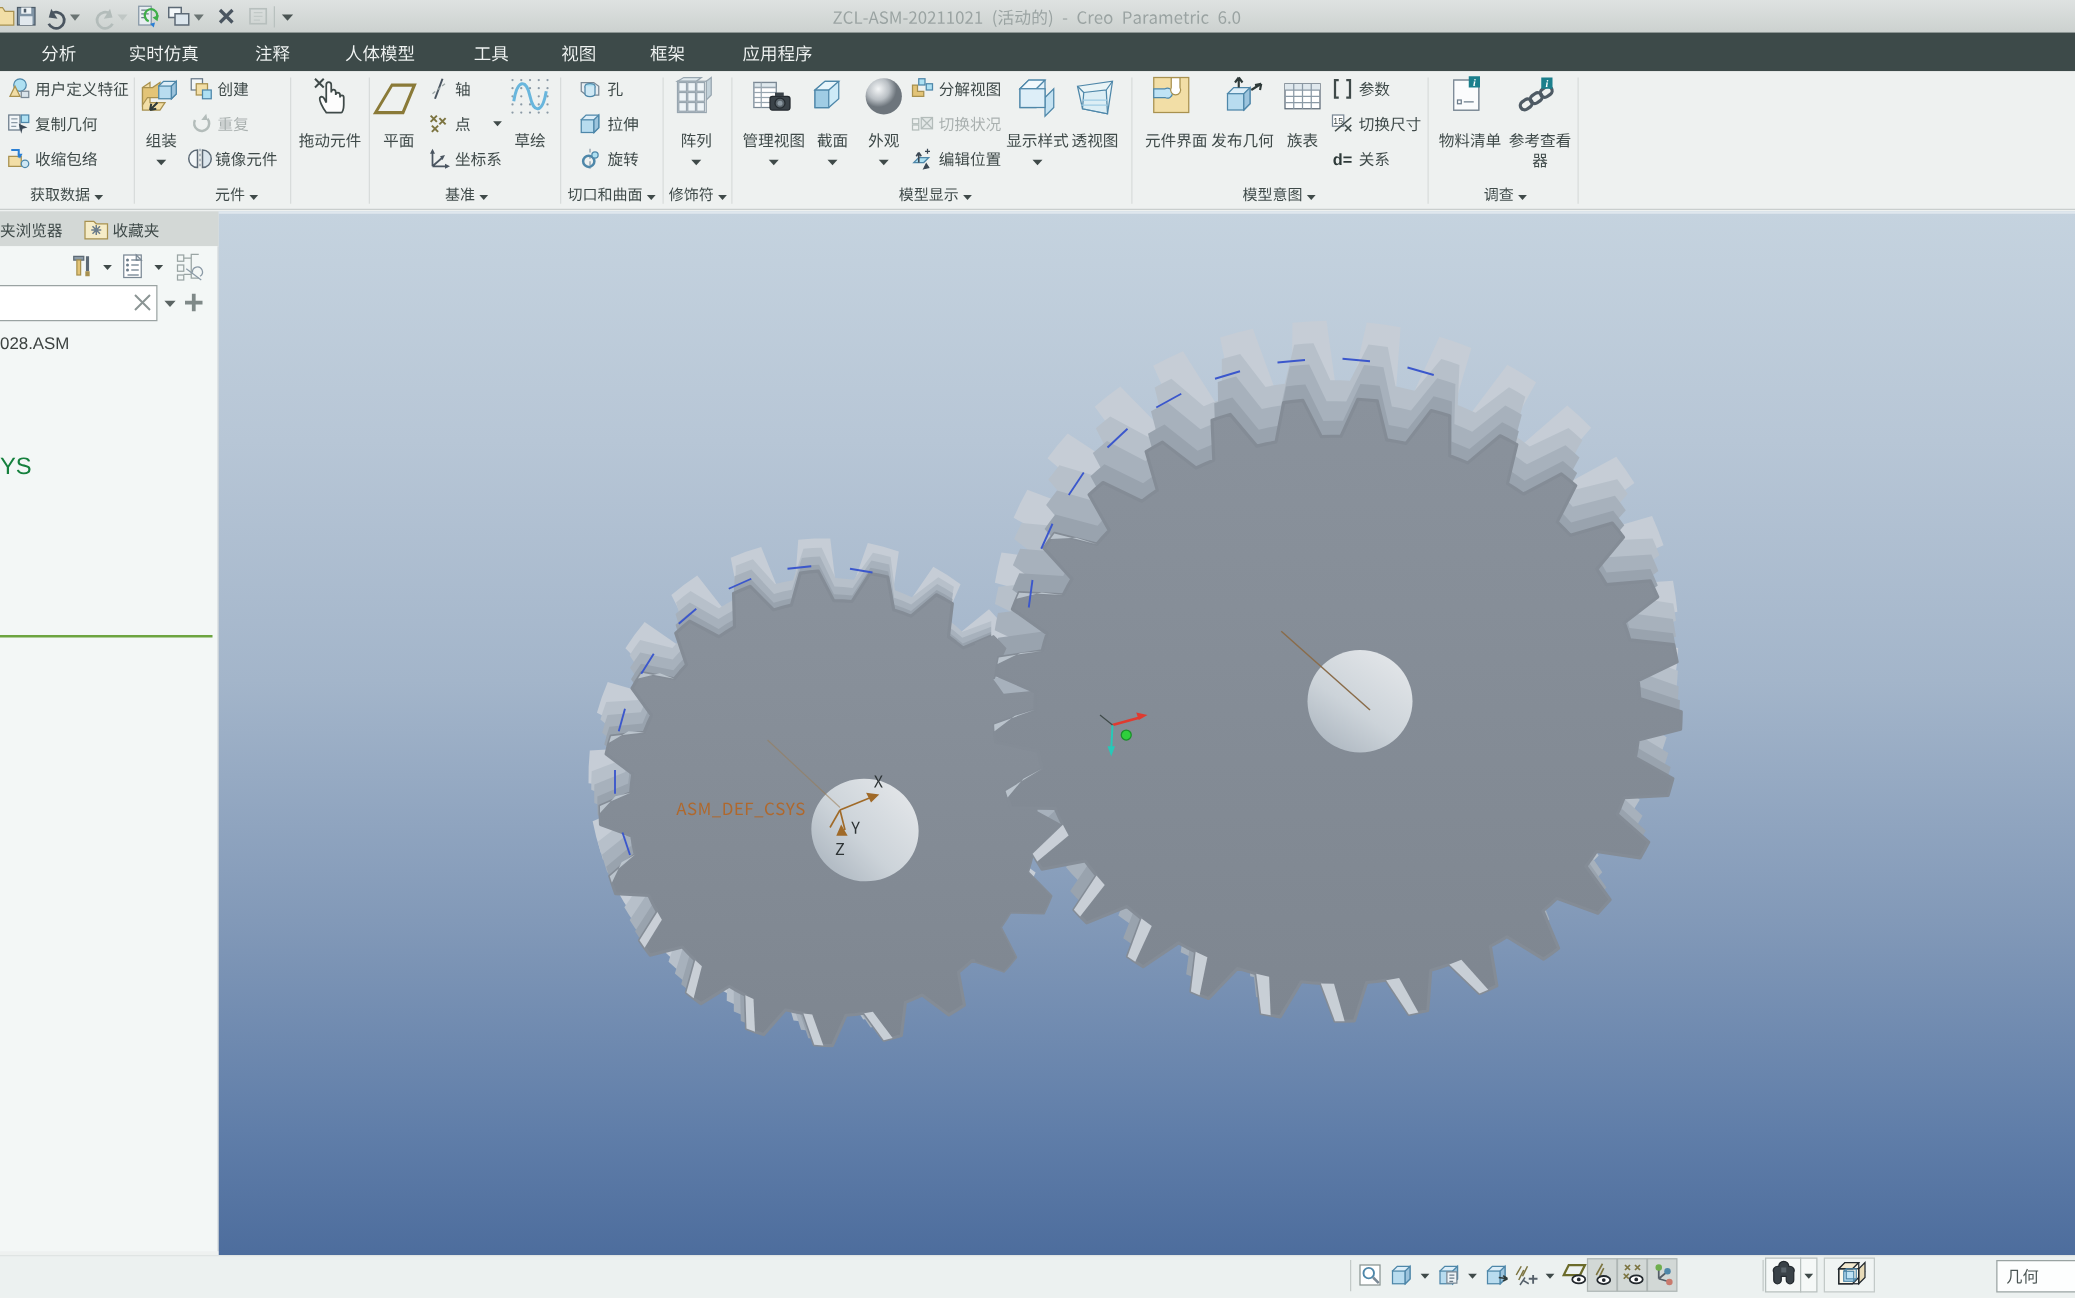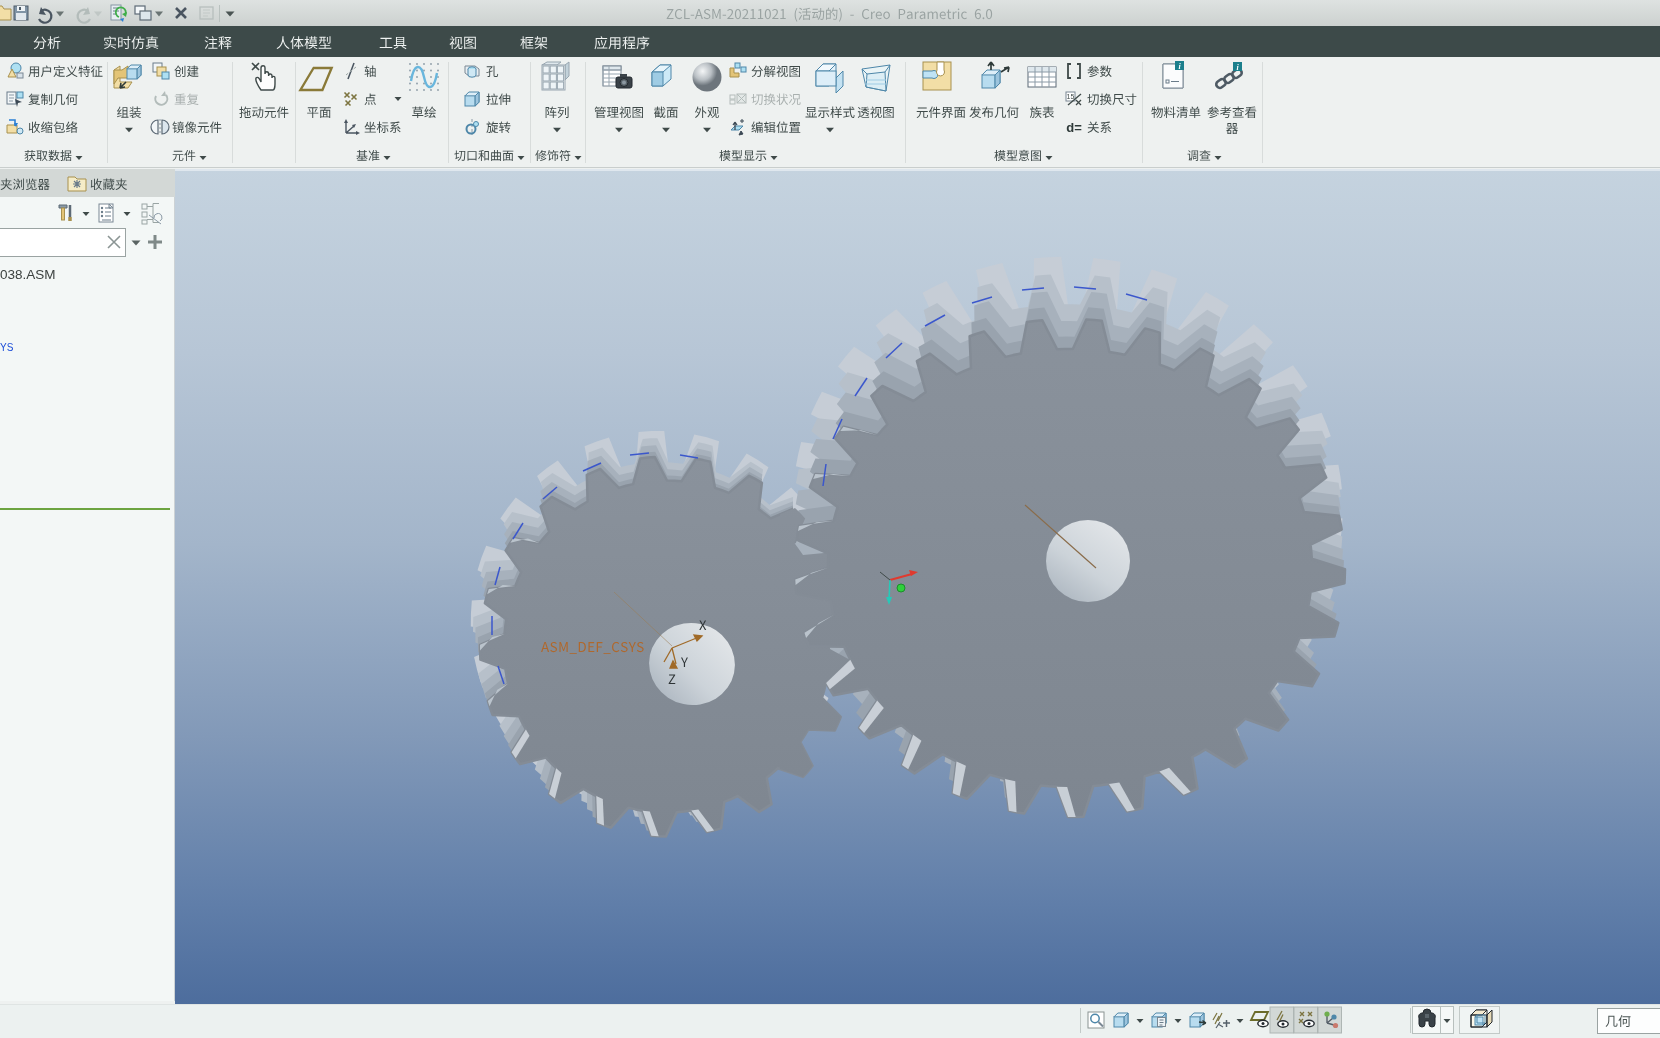--- a/index.html
+++ b/index.html
@@ -3,22 +3,22 @@
 <div class="abs" style="left:0;top:0;width:1660px;height:26px;background:linear-gradient(#dee2e1,#ccd1cf)"></div>
 <div class="abs" style="left:0;top:26px;width:1660px;height:31px;background:#3d4a49"></div>
 <div class="abs" style="left:0;top:57px;width:1660px;height:111px;background:#eef1f0;border-bottom:1px solid #c9cecd"></div>
 <div class="abs" style="left:0;top:169px;width:175px;height:28px;background:#d3d8d6"></div>
 <div class="abs" style="left:0;top:197px;width:175px;height:804px;background:#f3f7f6;border-right:1px solid #ccd2d5"></div>
 <div class="abs" style="left:175px;top:169px;width:1485px;height:835px;background:linear-gradient(180deg,#c5d3df 0%,#b7c6d6 22%,#a3b5ca 45%,#8299b8 68%,#607ea9 88%,#4d6d9d 100%)"></div>
 <div class="abs" style="left:175px;top:169px;width:1485px;height:2px;background:#dfe7ee"></div>
 <div class="abs" style="left:0;top:1004px;width:1660px;height:34px;background:#ecf1f0;border-top:1px solid #dfe4e3"></div>
 <div class="abs" style="left:-6px;top:228px;width:132px;height:29px;background:#fff;border:1px solid #9aa3a2"></div>
 <div class="abs" style="left:0;top:508px;width:170px;height:2px;background:#6ca440"></div>
-<div class="abs" style="left:0;top:267px;font-size:13.5px;color:#3c4240">038.ASM</div>
-<div class="abs" style="left:0;top:342px;font-size:10px;color:#1d4ed8">YS</div>
+<div class="abs" style="left:0;top:267px;font-size:13.5px;color:#3c4240">028.ASM</div>
+<div class="abs" style="left:0;top:363px;font-size:19px;color:#15803d">YS</div>
 <svg class="abs" style="left:0;top:0" width="1660" height="1038" viewBox="0 0 1660 1038">
 <defs>
 <path id="g0" d="M50 0H556V-79H164L551 -678V-733H85V-655H437L50 -56Z"></path>
       <path id="g1" d="M377 13C472 13 544 -25 602 -92L551 -151C504 -99 451 -68 381 -68C241 -68 153 -184 153 -369C153 -552 246 -665 384 -665C447 -665 495 -637 534 -596L584 -656C542 -703 472 -746 383 -746C197 -746 58 -603 58 -366C58 -128 194 13 377 13Z"></path>
       <path id="g2" d="M101 0H514V-79H193V-733H101Z"></path>
       <path id="g3" d="M46 -245H302V-315H46Z"></path>
       <path id="g4" d="M4 0H97L168 -224H436L506 0H604L355 -733H252ZM191 -297 227 -410C253 -493 277 -572 300 -658H304C328 -573 351 -493 378 -410L413 -297Z"></path>
       <path id="g5" d="M304 13C457 13 553 -79 553 -195C553 -304 487 -354 402 -391L298 -436C241 -460 176 -487 176 -559C176 -624 230 -665 313 -665C381 -665 435 -639 480 -597L528 -656C477 -709 400 -746 313 -746C180 -746 82 -665 82 -552C82 -445 163 -393 231 -364L336 -318C406 -287 459 -263 459 -187C459 -116 402 -68 305 -68C229 -68 155 -104 103 -159L48 -95C111 -29 200 13 304 13Z"></path>
       <path id="g6" d="M101 0H184V-406C184 -469 178 -558 172 -622H176L235 -455L374 -74H436L574 -455L633 -622H637C632 -558 625 -469 625 -406V0H711V-733H600L460 -341C443 -291 428 -239 409 -188H405C387 -239 371 -291 352 -341L212 -733H101Z"></path>
       <path id="g7" d="M44 0H505V-79H302C265 -79 220 -75 182 -72C354 -235 470 -384 470 -531C470 -661 387 -746 256 -746C163 -746 99 -704 40 -639L93 -587C134 -636 185 -672 245 -672C336 -672 380 -611 380 -527C380 -401 274 -255 44 -54Z"></path>

